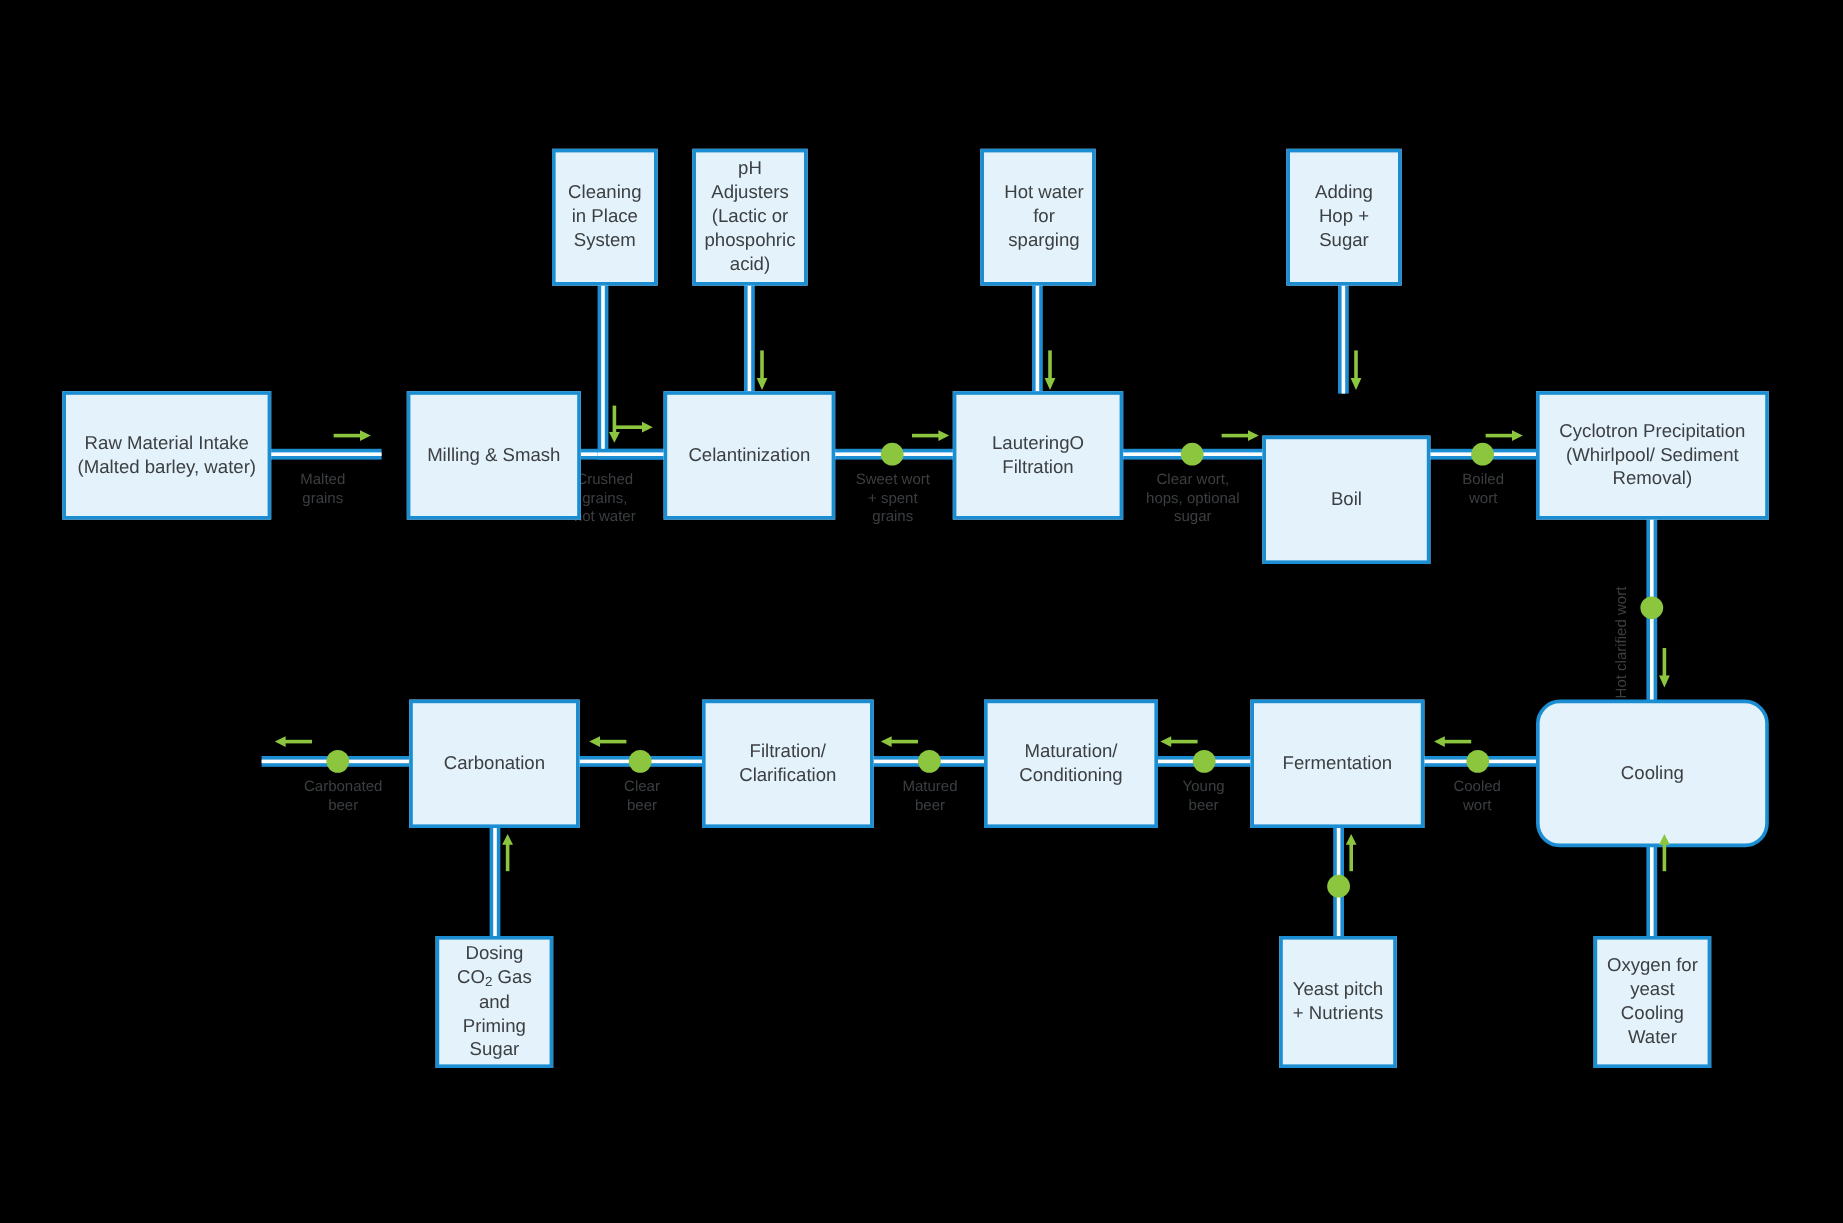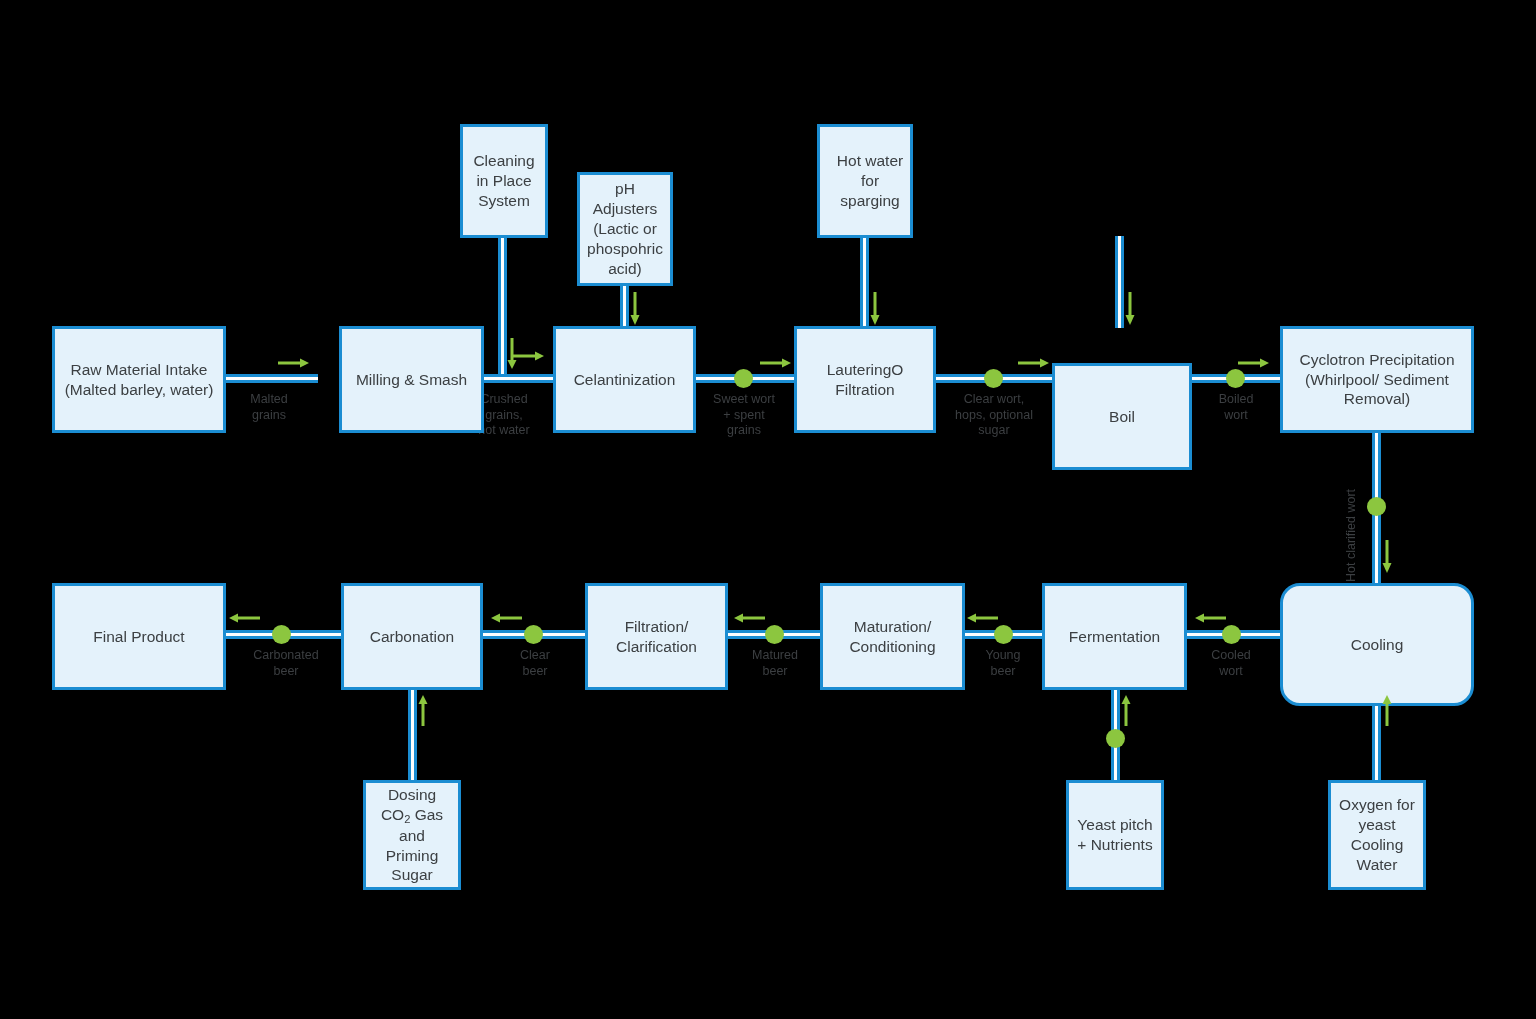--- a/index.html
+++ b/index.html
@@ -230,28 +230,31 @@
 beer</div>
   <div class="flabel" style="left:964px;top:648px;width:78px;">Young
 beer</div>
   <div class="flabel" style="left:1192px;top:648px;width:78px;">Cooled
 wort</div>
 
   <div class="box" style="left:460px;top:124px;width:88px;height:114px;">
     <span>Cleaning in Place System</span>
   </div>
 
-  <div class="box" style="left:577px;top:124px;width:96px;height:114px;margin-top:48px;">
+  <div class="box" style="left:577px;top:124px;width:96px;height:114px;">
     <span>pH Adjusters (Lactic or phospohric acid)</span>
   </div>
 
   <div class="box" style="left:817px;top:124px;width:96px;height:114px;padding-left:16px;">
     <span>Hot water for sparging</span>
   </div>
 
+  <div class="box" style="left:1072px;top:124px;width:96px;height:114px;">
+    <span>Adding Hop + Sugar</span>
+  </div>
 
   <div class="box" style="left:52px;top:326px;width:174px;height:107px;">
     <span>Raw Material Intake (Malted barley, water)</span>
   </div>
 
   <div class="box" style="left:311px;top:326px;width:145px;height:107px;margin-left:28px;">
     <span>Milling &amp; Smash</span>
   </div>
 
   <div class="box" style="left:553px;top:326px;width:143px;height:107px;">
@@ -263,23 +266,20 @@
   </div>
 
   <div class="box" style="left:1052px;top:326px;width:140px;height:107px;margin-top:37px;">
     <span>Boil</span>
   </div>
 
   <div class="box" style="left:1280px;top:326px;width:194px;height:107px;">
     <span>Cyclotron Precipitation (Whirlpool/ Sediment Removal)</span>
   </div>
 
-  <div class="box" style="left:52px;top:583px;width:174px;height:107px;">
-    <span>Final Product</span>
-  </div>
 
   <div class="box" style="left:341px;top:583px;width:142px;height:107px;">
     <span>Carbonation</span>
   </div>
 
   <div class="box" style="left:585px;top:583px;width:143px;height:107px;">
     <span>Filtration/ Clarification</span>
   </div>
 
   <div class="box" style="left:820px;top:583px;width:145px;height:107px;">

